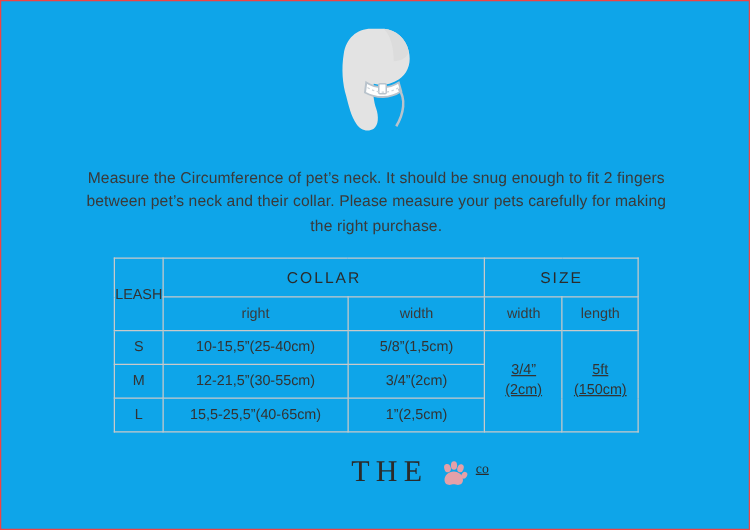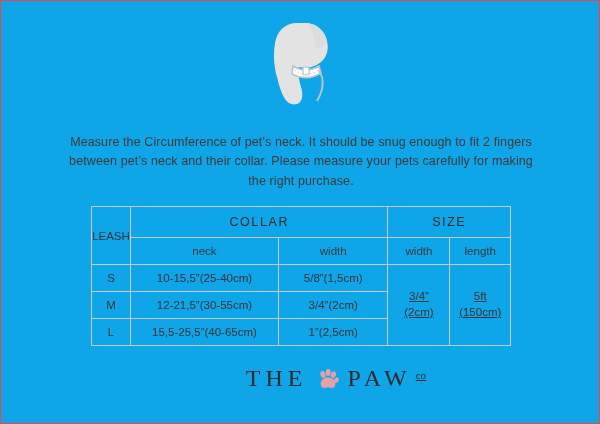--- a/index.html
+++ b/index.html
@@ -156,21 +156,21 @@
   </div>
 
   <table class="size-table">
     <tbody>
       <tr>
         <td class="size-label" rowspan="2">LEASH</td>
         <td class="hdr-group" colspan="2">COLLAR</td>
         <td class="hdr-group" colspan="2">SIZE</td>
       </tr>
       <tr>
-        <td class="hdr-sub col-neck">neck</td>
+        <td class="hdr-sub col-neck">right</td>
         <td class="hdr-sub col-cwidth">width</td>
         <td class="hdr-sub col-lwidth">width</td>
         <td class="hdr-sub col-llen">length</td>
       </tr>
 
       <tr class="rowline">
         <td class="size-label">S</td>
         <td>10-15,5”(25-40cm)</td>
         <td>5/8”(1,5cm)</td>
         <td class="merged" rowspan="3">
@@ -203,17 +203,16 @@
       <svg width="26" height="26" viewBox="0 0 26 26">
         <ellipse cx="8" cy="8.5" rx="2.6" ry="3.4" fill="#e5a0a8" transform="rotate(-18 8 8.5)"></ellipse>
         <ellipse cx="13.2" cy="6.4" rx="2.5" ry="3.4" fill="#e5a0a8"></ellipse>
         <ellipse cx="18.4" cy="8.6" rx="2.5" ry="3.3" fill="#e5a0a8" transform="rotate(18 18.4 8.6)"></ellipse>
         <ellipse cx="21.4" cy="14.2" rx="2.2" ry="2.9" fill="#e5a0a8" transform="rotate(32 21.4 14.2)"></ellipse>
         <path d="M13 11.2 C17.2 11.2 20.4 14.4 20.4 18 C20.4 21.2 17.4 22.6 14.6 21.6
                  C13.6 21.2 12.4 21.2 11.4 21.6 C8.6 22.6 5.6 21.2 5.6 18
                  C5.6 14.4 8.8 11.2 13 11.2 Z" fill="#e5a0a8"></path>
       </svg>
     </span>
-    <span class="brand-word">PAW</span>
     <span class="brand-co">co</span>
   </div>
 
 </div>
 
 </body></html>

